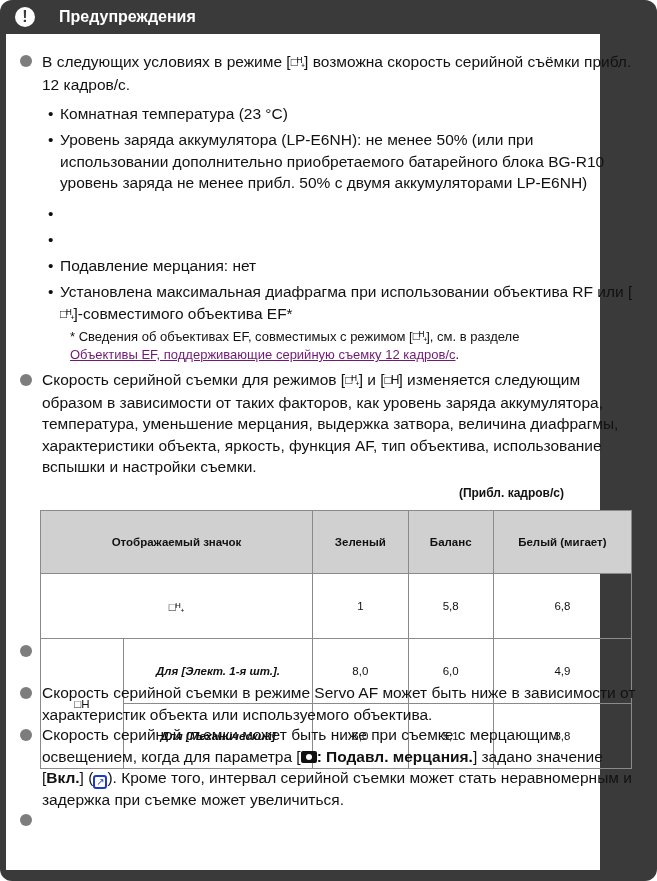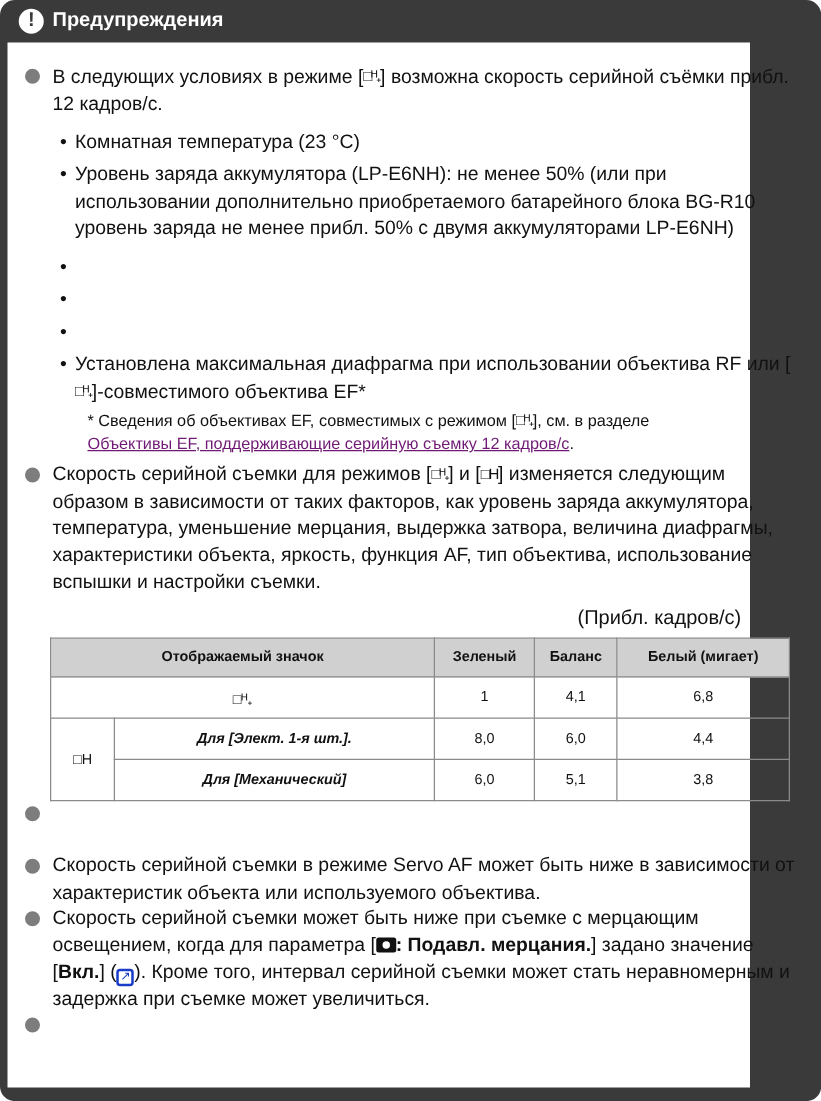--- a/index.html
+++ b/index.html
@@ -1,31 +1,31 @@
 <!DOCTYPE html>
 <html><head>
 <meta charset="utf-8">
 <style>
   html,body{margin:0;padding:0;background:#fff;}
   body{width:657px;height:881px;overflow:hidden;font-family:"Liberation Sans",sans-serif;color:#111;}
   .frame{position:absolute;left:0;top:0;width:657px;height:881px;box-sizing:border-box;background:#3a3a3a;border-radius:12px;}
   .header{position:absolute;left:6px;top:0;right:6px;height:34px;display:flex;align-items:center;}
   .warn-icon{width:20px;height:20px;border-radius:50%;background:#fff;color:#3a3a3a;font-weight:bold;font-size:16px;display:flex;align-items:center;justify-content:center;margin-left:9px;}
-  .header-title{color:#fff;font-weight:bold;font-size:16px;margin-left:7px;}
+  .header-title{color:#fff;font-weight:bold;font-size:16px;margin-left:24px;}
   .content{position:absolute;left:6px;top:34px;width:594px;height:836px;background:#fff;}
   .bullet{position:absolute;left:14px;width:12px;height:12px;border-radius:50%;background:#7d7d7d;}
   .ptext{position:absolute;left:36px;font-size:15.5px;line-height:21.5px;width:600px;}
   .sub{position:absolute;left:54px;font-size:15.5px;line-height:21.5px;width:575px;}
   .sub .dot{position:absolute;left:-12px;top:0;}
   .note{position:absolute;left:64px;font-size:13px;line-height:18px;width:570px;}
   .note a{color:#701a75;text-decoration:underline;}
   .mode-ico{display:inline-block;font-size:12px;letter-spacing:-1px;vertical-align:1px;}
-  .unit{position:absolute;right:7px;top:480px;font-size:16px;}
+  .unit{position:absolute;right:36px;top:480px;font-size:12px;font-weight:bold;}
   table{position:absolute;left:34px;top:476px;width:592px;border-collapse:collapse;font-size:11.5px;}
-  th,td{border:1px solid #8a8a8a;text-align:center;height:32px;padding:0;}
+  th,td{border:1px solid #8a8a8a;text-align:center;height:32px;padding:16px;}
   th{background:#d0d0d0;font-weight:bold;height:30px;}
   td.b{font-weight:bold;font-style:italic;}
   .ref{display:inline-block;width:14px;height:14px;border:2px solid #1a3cc8;border-radius:3px;box-sizing:border-box;color:#1a3cc8;font-size:10px;line-height:10px;text-align:center;vertical-align:-2px;}
   .cam{display:inline-block;width:16px;height:12px;background:#111;border-radius:2px;vertical-align:-1px;position:relative;}
   .cam::after{content:"";position:absolute;left:5px;top:3px;width:6px;height:6px;border-radius:50%;background:#fff;}
 </style>
 </head>
 <body>
 
 <div class="frame">
@@ -34,48 +34,48 @@
     <span class="header-title">Предупреждения</span>
   </div>
   <div class="content">
     <span class="bullet" style="top:21px"></span>
     <div class="ptext" style="top:17px"><span>В следующих условиях в режиме [</span><span class="mode-ico">□ᴴ₊</span><span>] возможна скорость серийной съёмки прибл. 12 кадров/с.</span></div>
 
     <div class="sub" style="top:69px"><span class="dot">•</span><span>Комнатная температура (23 °C)</span></div>
     <div class="sub" style="top:95px"><span class="dot">•</span><span>Уровень заряда аккумулятора (LP-E6NH): не менее 50% (или при использовании дополнительно приобретаемого батарейного блока BG-R10 уровень заряда не менее прибл. 50% с двумя аккумуляторами LP-E6NH)</span></div>
     <div class="sub" style="top:169px"><span class="dot">•</span></div>
     <div class="sub" style="top:195px"><span class="dot">•</span></div>
-    <div class="sub" style="top:221px"><span class="dot">•</span></div>
+    <div class="sub" style="top:221px"><span class="dot">•</span><span>Подавление мерцания: нет</span></div>
     <div class="sub" style="top:247px"><span class="dot">•</span><span>Установлена максимальная диафрагма при использовании объектива RF или [</span><span class="mode-ico">□ᴴ₊</span><span>]-совместимого объектива EF*</span></div>
     <div class="note" style="top:293px"><span>* Сведения об объективах EF, совместимых с режимом [</span><span class="mode-ico">□ᴴ₊</span><span>], см. в разделе </span><br><a>Объективы EF, поддерживающие серийную съемку 12 кадров/с</a><span>.</span></div>
 
     <span class="bullet" style="top:340px"></span>
     <div class="ptext" style="top:335px"><span>Скорость серийной съемки для режимов [</span><span class="mode-ico">□ᴴ₊</span><span>] и [</span><span class="mode-ico">□H</span><span>] изменяется следующим образом в зависимости от таких факторов, как уровень заряда аккумулятора, температура, уменьшение мерцания, выдержка затвора, величина диафрагмы, характеристики объекта, яркость, функция AF, тип объектива, использование вспышки и настройки съемки.</span></div>
 
     <div class="unit" style="top:452px">(Прибл. кадров/с)</div>
     <table style="top:476px">
       <tbody>
           <tr>
         <th colspan="2" style="width:216px">Отображаемый значок</th>
         <th>Зеленый</th>
         <th>Баланс</th>
         <th>Белый (мигает)</th>
       </tr>
       <tr>
         <td colspan="2">□ᴴ₊</td>
         <td>1</td>
-        <td>4,1</td>
+        <td>5,8</td>
         <td>6,8</td>
       </tr>
       <tr>
         <td rowspan="2" style="width:50px">□H</td>
         <td class="b">Для [Элект. 1-я шт.].</td>
         <td>8,0</td>
         <td>6,0</td>
-        <td>4,4</td>
+        <td>4,9</td>
       </tr>
       <tr>
         <td class="b">Для [Механический]</td>
         <td>6,0</td>
         <td>5,1</td>
         <td>3,8</td>
       </tr>
     </tbody>
       </table>
 

